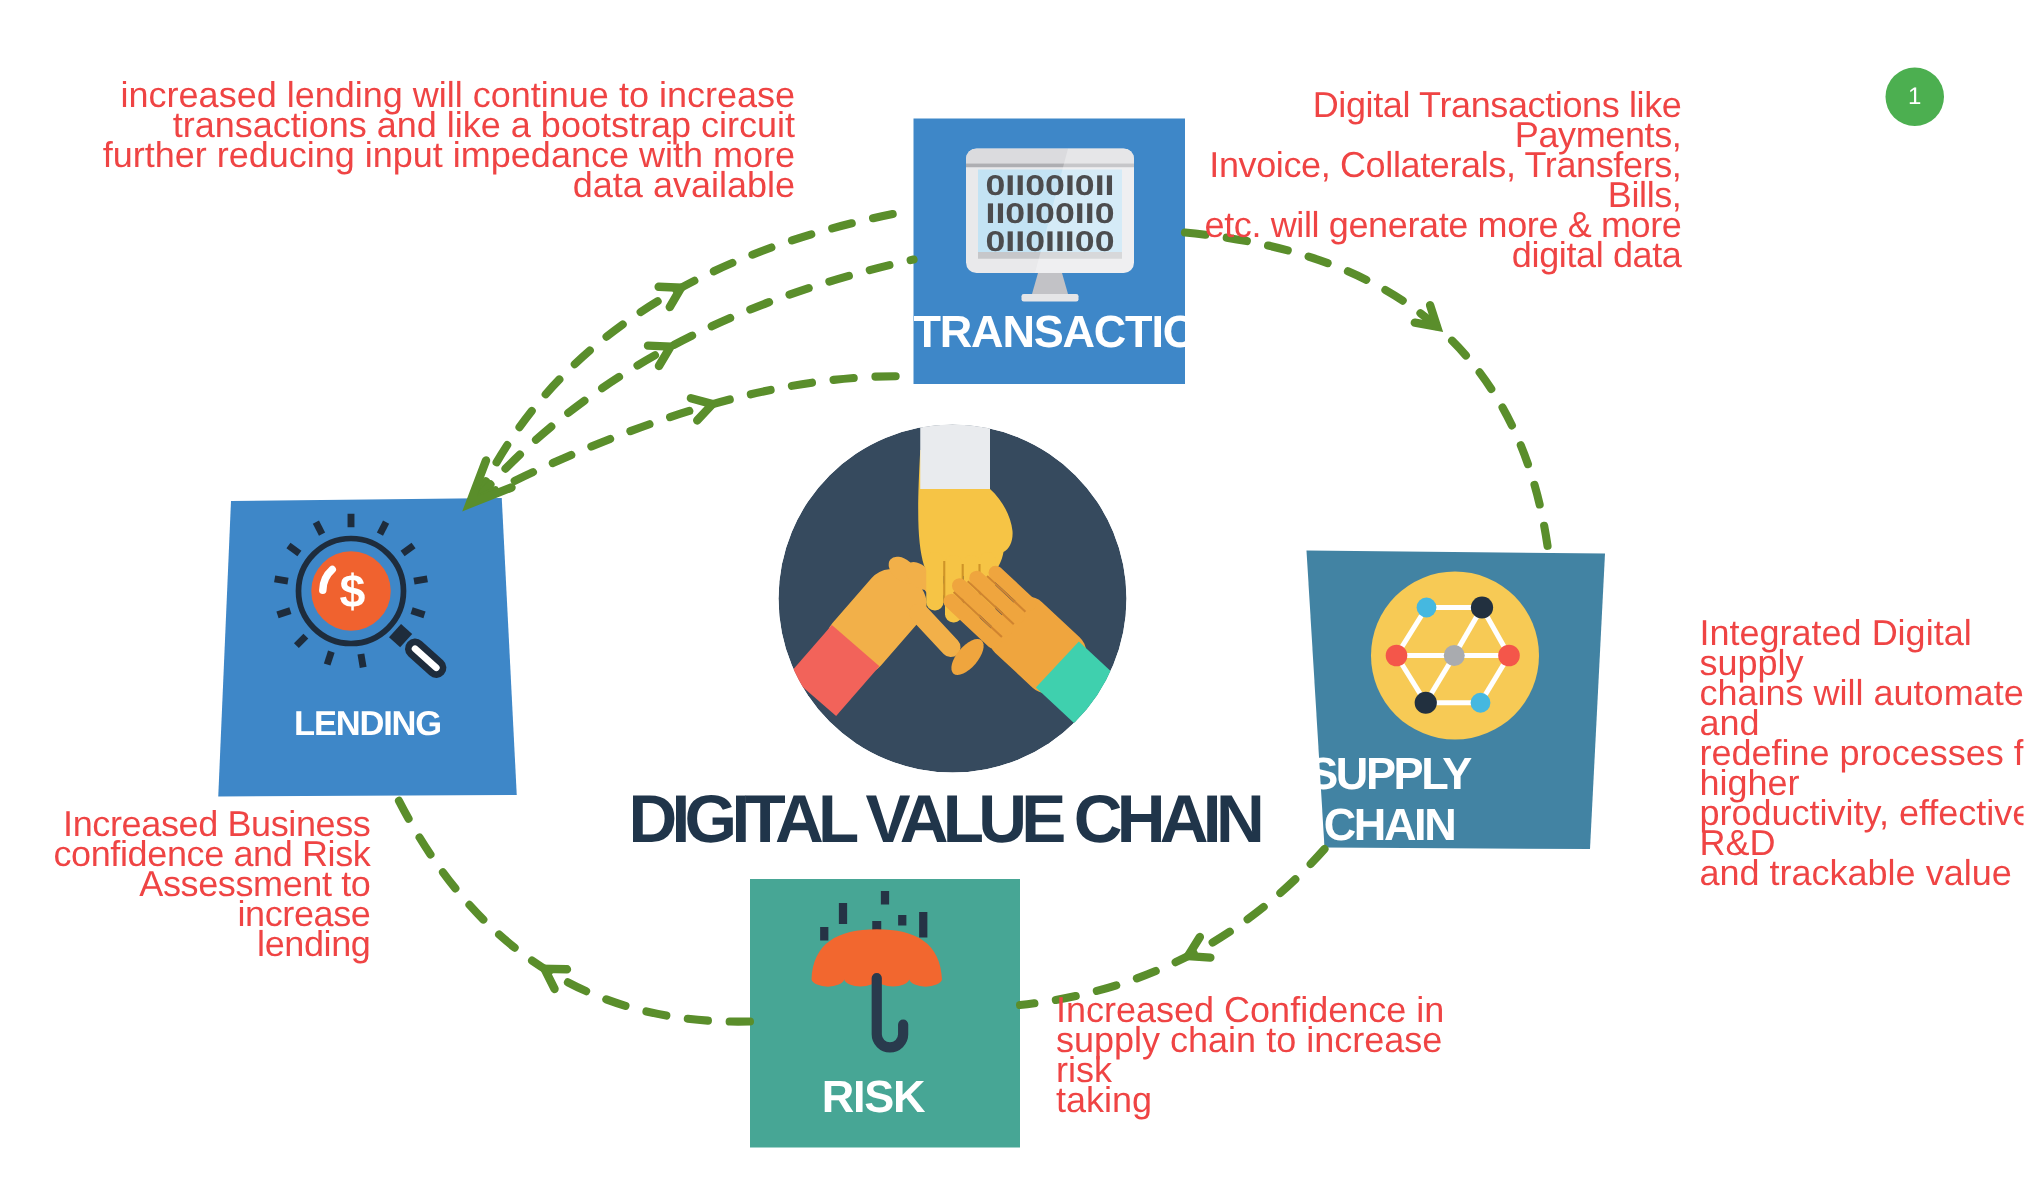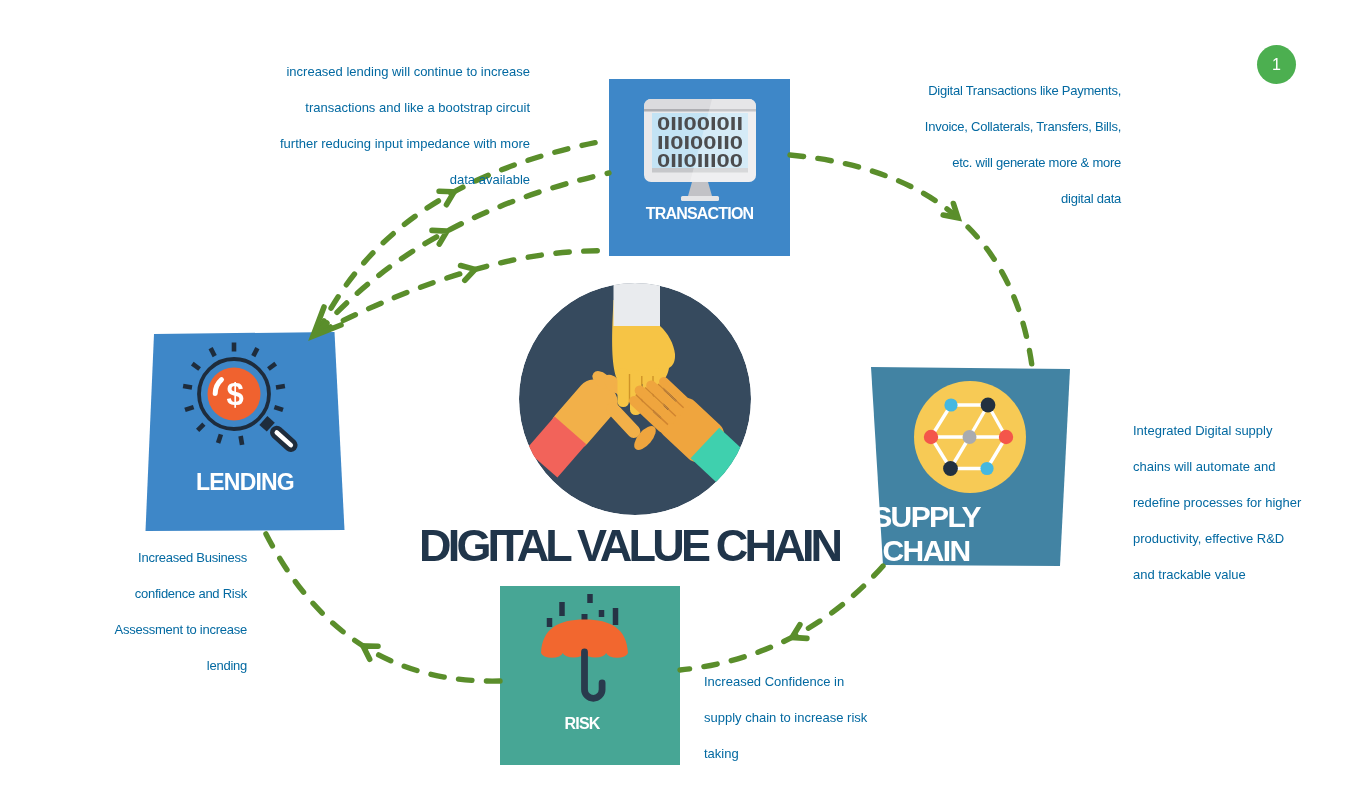--- a/index.html
+++ b/index.html
@@ -1,20 +1,20 @@
 <!DOCTYPE html>
 <html><head>
 <meta charset="utf-8">
 <style>
 html,body{margin:0;padding:0;width:1349px;height:794px;background:#ffffff;overflow:hidden}
 body{font-family:"Liberation Sans",sans-serif;position:relative}
 #art{position:absolute;left:0;top:0}
-.t{position:absolute;color:#0369a1;font-size:13px;line-height:36px;letter-spacing:0px}
+.t{position:absolute;color:#ef4444;font-size:24px;line-height:20px;letter-spacing:0px}
 .r{text-align:right}
-.lbl{position:absolute;color:#ffffff;font-weight:bold;text-align:center;font-size:16px;letter-spacing:-0.8px}
+.lbl{position:absolute;color:#ffffff;font-weight:bold;text-align:center;font-size:30px;letter-spacing:-0.8px}
 #title{position:absolute;left:419px;top:520px;color:#20354a;font-weight:bold;font-size:45px;letter-spacing:-3.8px;white-space:nowrap}
 #badge{position:absolute;left:1257px;top:45px;width:39px;height:39px;border-radius:50%;background:#4caf50;color:#fff;font-size:16px;text-align:center;line-height:39px}
 </style>
 </head>
 <body>
 <svg id="art" width="1349" height="794" viewBox="0 0 1349 794">
 
 <rect x="609" y="79" width="181" height="177" fill="#3e87c8"></rect>
 <polygon points="154,334 334.5,332 344.5,530 145.5,531" fill="#3e87c8"></polygon>
 <polygon points="871,367 1070,369 1060,566 883,565" fill="#4283a3"></polygon>
@@ -169,21 +169,21 @@
     <line x1="601.5" y1="610" x2="601.5" y2="617"></line>
     <line x1="615.5" y1="608" x2="615.5" y2="625"></line>
   </g>
   <line x1="584.5" y1="614" x2="584.5" y2="623" stroke="#253345" stroke-width="6"></line>
   <path d="M541,653 C542,629 558,619.5 584.5,619.5 C611,619.5 627,629 628,653 A11,5.5 0 0 1 606.2,653 A11,5.5 0 0 1 584.5,653 A11,5.5 0 0 1 562.8,653 A11,5.5 0 0 1 541,653 Z" fill="#f2672f"></path>
   <path d="M584.5,652 L584.5,689.5 A8.8,8.8 0 0 0 602.1,689.5 L602.1,683" fill="none" stroke="#293a4d" stroke-width="6.8" stroke-linecap="round"></path>
 </g>
 </svg>
 
 <div class="t r" style="right:819px;top:54px;width:470px">increased lending will continue to increase<br>transactions and like a bootstrap circuit<br>further reducing input impedance with more<br>data available</div>
-<div class="t r" style="right:228px;top:73px;width:350px;letter-spacing:-0.25px">Digital Transactions like Payments,<br>Invoice, Collaterals, Transfers, Bills,<br>etc. will generate more &amp; more<br>digital data</div>
+<div class="t r" style="right:228px;top:61px;width:350px;letter-spacing:-0.25px">Digital Transactions like Payments,<br>Invoice, Collaterals, Transfers, Bills,<br>etc. will generate more &amp; more<br>digital data</div>
 <div class="t r" style="right:1102px;top:540px;width:240px;letter-spacing:-0.25px">Increased Business<br>confidence and Risk<br>Assessment to increase<br>lending</div>
 <div class="t" style="left:704px;top:664px;width:260px">Increased Confidence in<br>supply chain to increase risk<br>taking</div>
 <div class="t" style="left:1133px;top:413px;width:250px">Integrated Digital supply<br>chains will automate and<br>redefine processes for higher<br>productivity, effective R&amp;D<br>and trackable value</div>
 
 <div class="lbl" style="left:609px;top:205px;width:181px">TRANSACTION</div>
 <div class="lbl" style="left:145px;top:469px;width:200px;font-size:23px">LENDING</div>
 <div class="lbl" style="left:836px;top:500px;width:180px;font-size:30px;letter-spacing:-1.6px">SUPPLY CHAIN</div>
 <div class="lbl" style="left:500px;top:715px;width:164px">RISK</div>
 <div id="title">DIGITAL VALUE CHAIN</div>
 <div id="badge">1</div>

